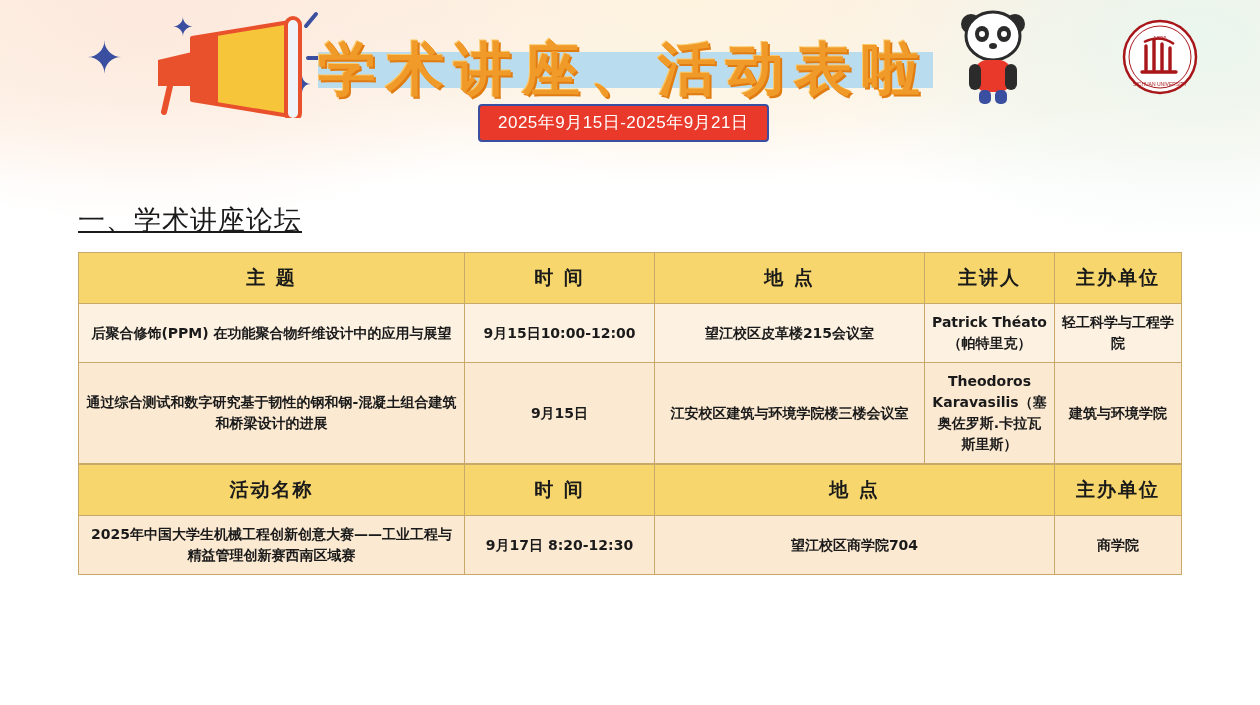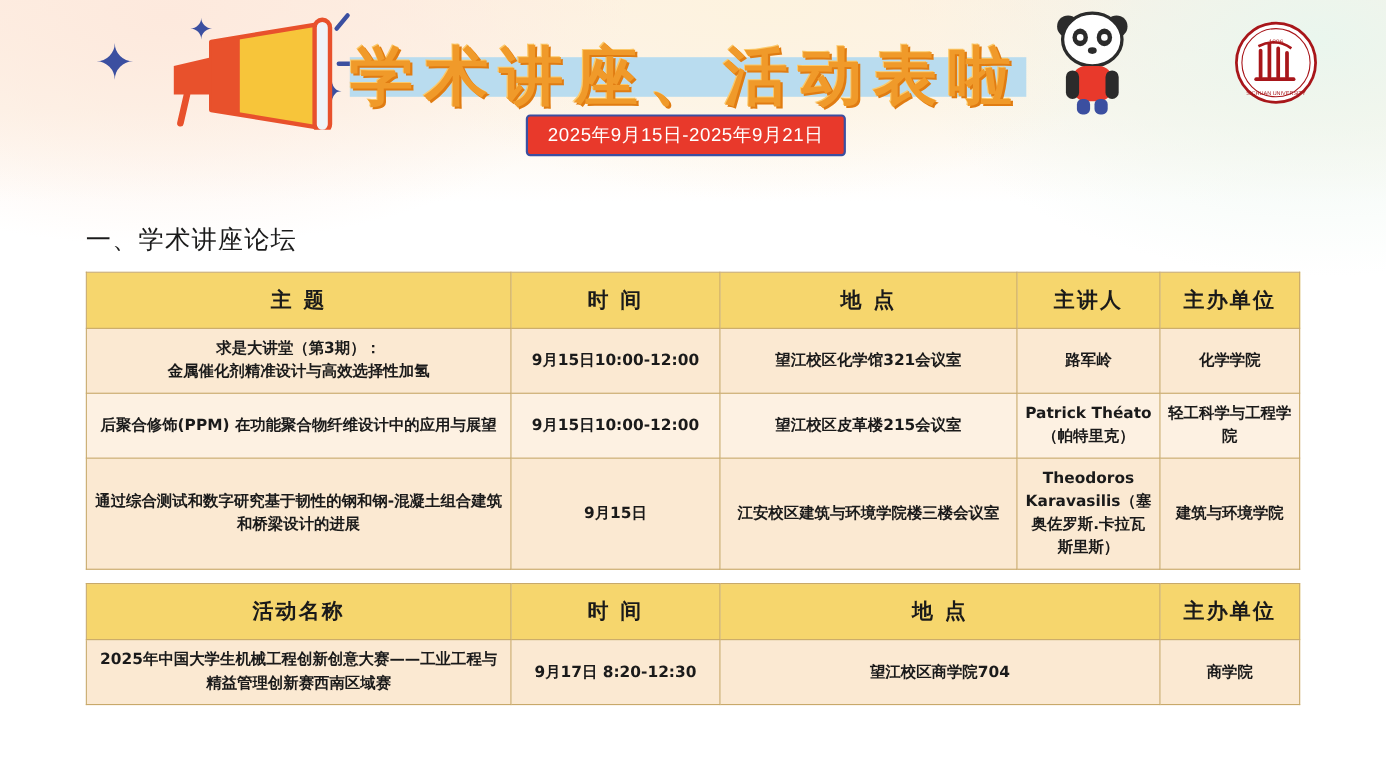--- a/index.html
+++ b/index.html
@@ -109,37 +109,38 @@
     position: absolute;
     left: 1120px;
     top: 18px;
     width: 80px;
     height: 78px;
   }
 
   
   .section-title {
     font-family: "DejaVu Sans", sans-serif;
-    font-size: 23px;
+    font-size: 27px;
     color: #1a1a1a;
     margin: 0 0 0 78px;
     font-weight: normal;
     letter-spacing: 1px;
+    text-decoration: underline;
   }
   .section-title.s1 { margin-top: 27px; }
   .section-title.s2 { margin-top: 6px; }
 
   table {
     border-collapse: collapse;
     margin-left: 78px;
     table-layout: fixed;
     border: 1px solid #c8a96a;
   }
   table.t1 { width: 1103px; margin-top: 14px; border-radius: 15px; }
-  table.t2 { width: 1103px; margin-top: 12px; }
+  table.t2 { width: 1103px; }
 
   th, td {
     border: 1px solid #c8a96a;
     text-align: center;
     vertical-align: middle;
     font-family: "DejaVu Sans", sans-serif;
   }
   thead th {
     background: #f6d66d;
     font-size: 19px;
@@ -239,28 +240,20 @@
     <thead>
       <tr>
         <th>主  题</th>
         <th>时  间</th>
         <th>地  点</th>
         <th>主讲人</th>
         <th>主办单位</th>
       </tr>
     </thead>
     <tbody>
-      <tr>
-        <td style="white-space:pre-line">求是大讲堂（第3期）：
-金属催化剂精准设计与高效选择性加氢</td>
-        <td>9月15日10:00-12:00</td>
-        <td>望江校区化学馆321会议室</td>
-        <td>路军岭</td>
-        <td>化学学院</td>
-      </tr>
       <tr class="r-alt">
         <td>后聚合修饰(PPM) 在功能聚合物纤维设计中的应用与展望</td>
         <td>9月15日10:00-12:00</td>
         <td>望江校区皮革楼215会议室</td>
         <td style="white-space:pre-line">Patrick Théato
 （帕特里克）</td>
         <td>轻工科学与工程学院</td>
       </tr>
       <tr>
         <td>通过综合测试和数字研究基于韧性的钢和钢-混凝土组合建筑和桥梁设计的进展</td>

